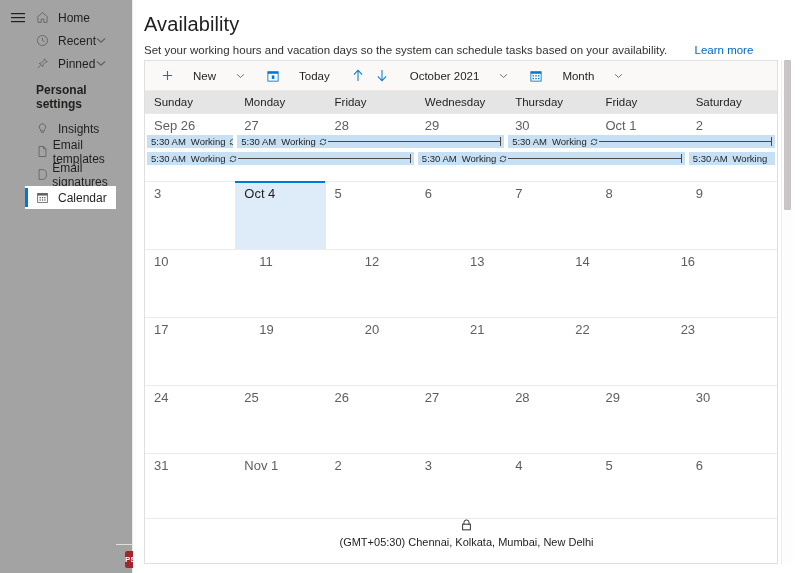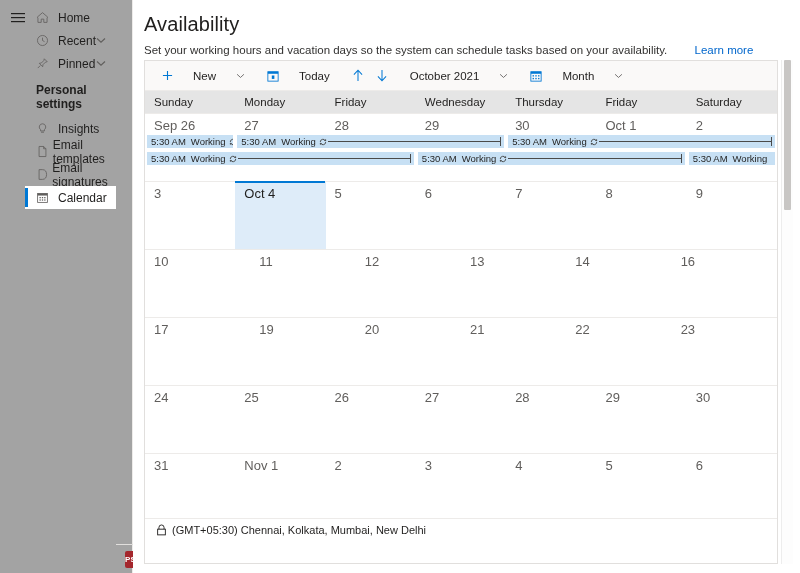--- a/index.html
+++ b/index.html
@@ -105,21 +105,21 @@
   .ev .tail::before{content:"";position:absolute;left:0;right:4px;top:6px;height:1px;background:#4a4a4a;}
   .ev .tail::after{content:"";position:absolute;right:3px;top:2px;width:1px;height:9px;background:#4a4a4a;}
   .ev.contL{padding-left:0;}
   .ev.contL .lead{width:5px;height:13px;position:relative;}
   .ev.contL .lead::before{content:"";position:absolute;left:0;right:0;top:6px;height:1px;background:#4a4a4a;}
 
   
   .tzbar{
     position:absolute;left:0;right:0;bottom:22px;height:22px;
     display:flex;align-items:center;padding-left:11px;gap:5px;
-    border-top:1px solid #edebe9;font-size:11px;color:#201f1e;background:#fff;
+    border-top:1px solid #edebe9;font-size:11px;color:#201f1e;background:#fff;flex-direction:column;
   }
 
   
   .scrollbar{
     position:absolute;right:7px;top:60px;bottom:9px;width:11px;background:#fdfdfd;
     border-left:1px solid #ededed;
   }
   .scrollthumb{position:absolute;left:2px;top:0;width:7px;height:150px;background:#c8c6c4;border-radius:1px;}
   svg{display:block;}
 </style>

